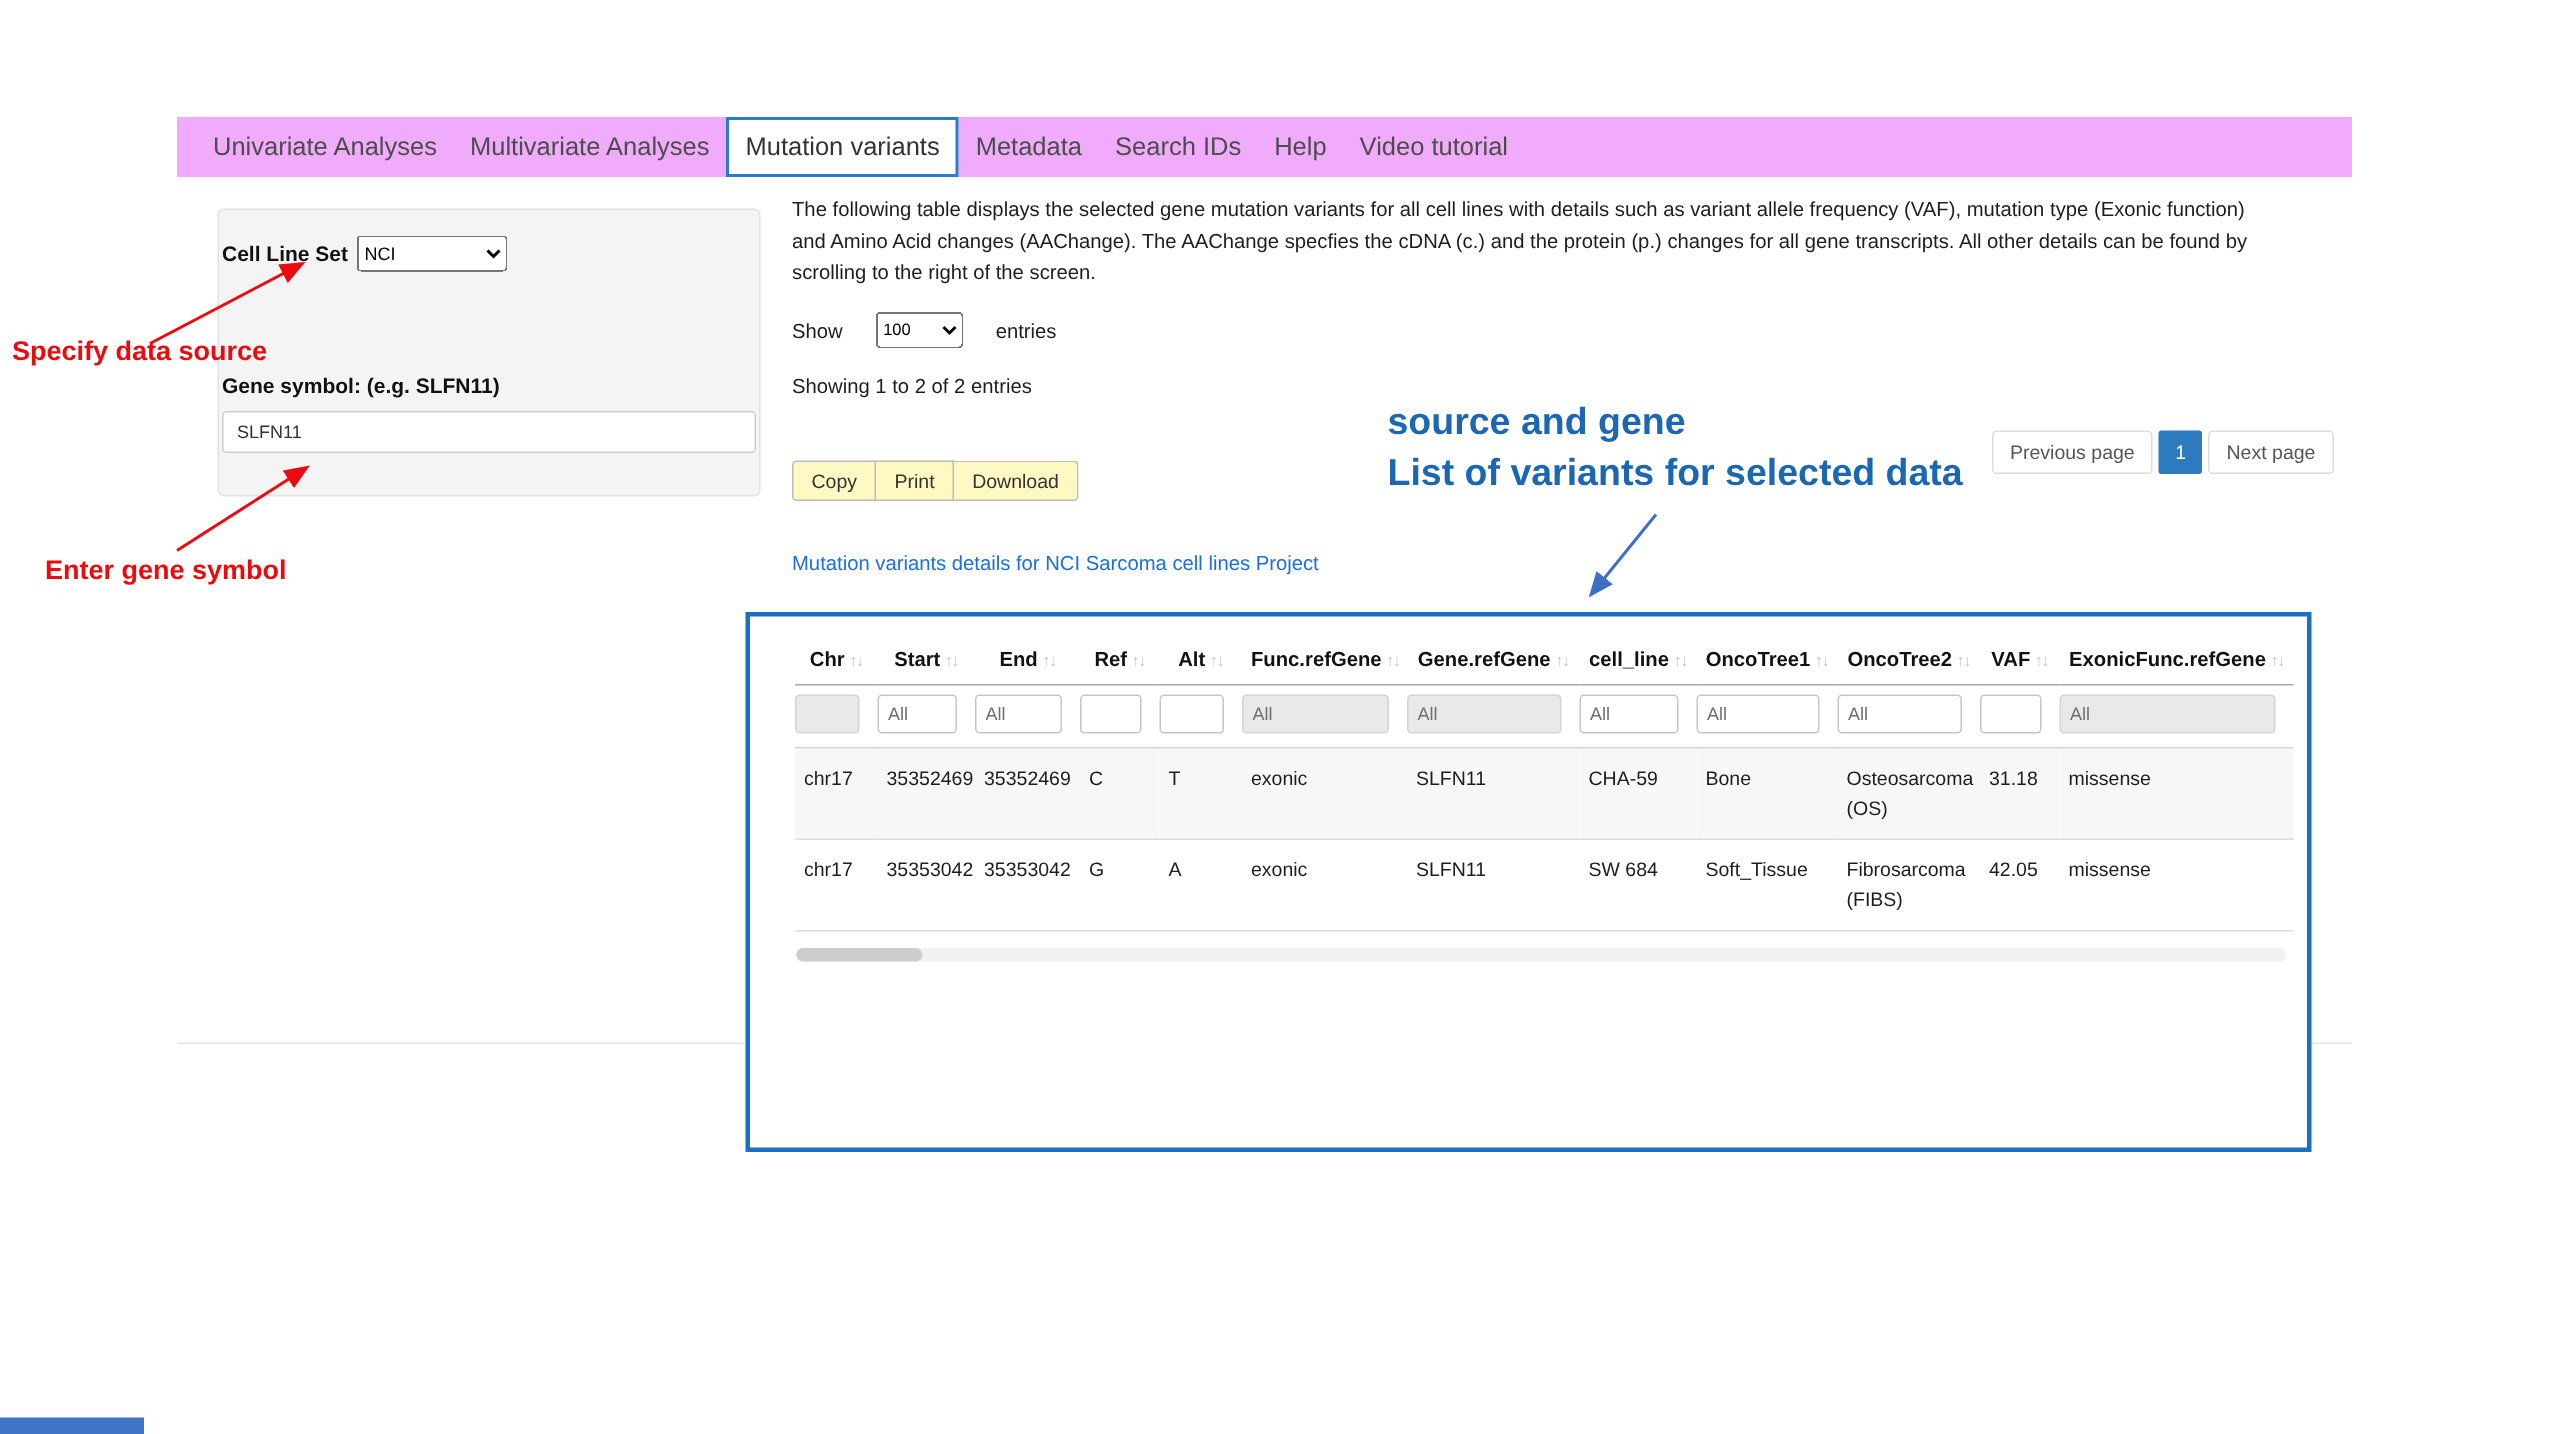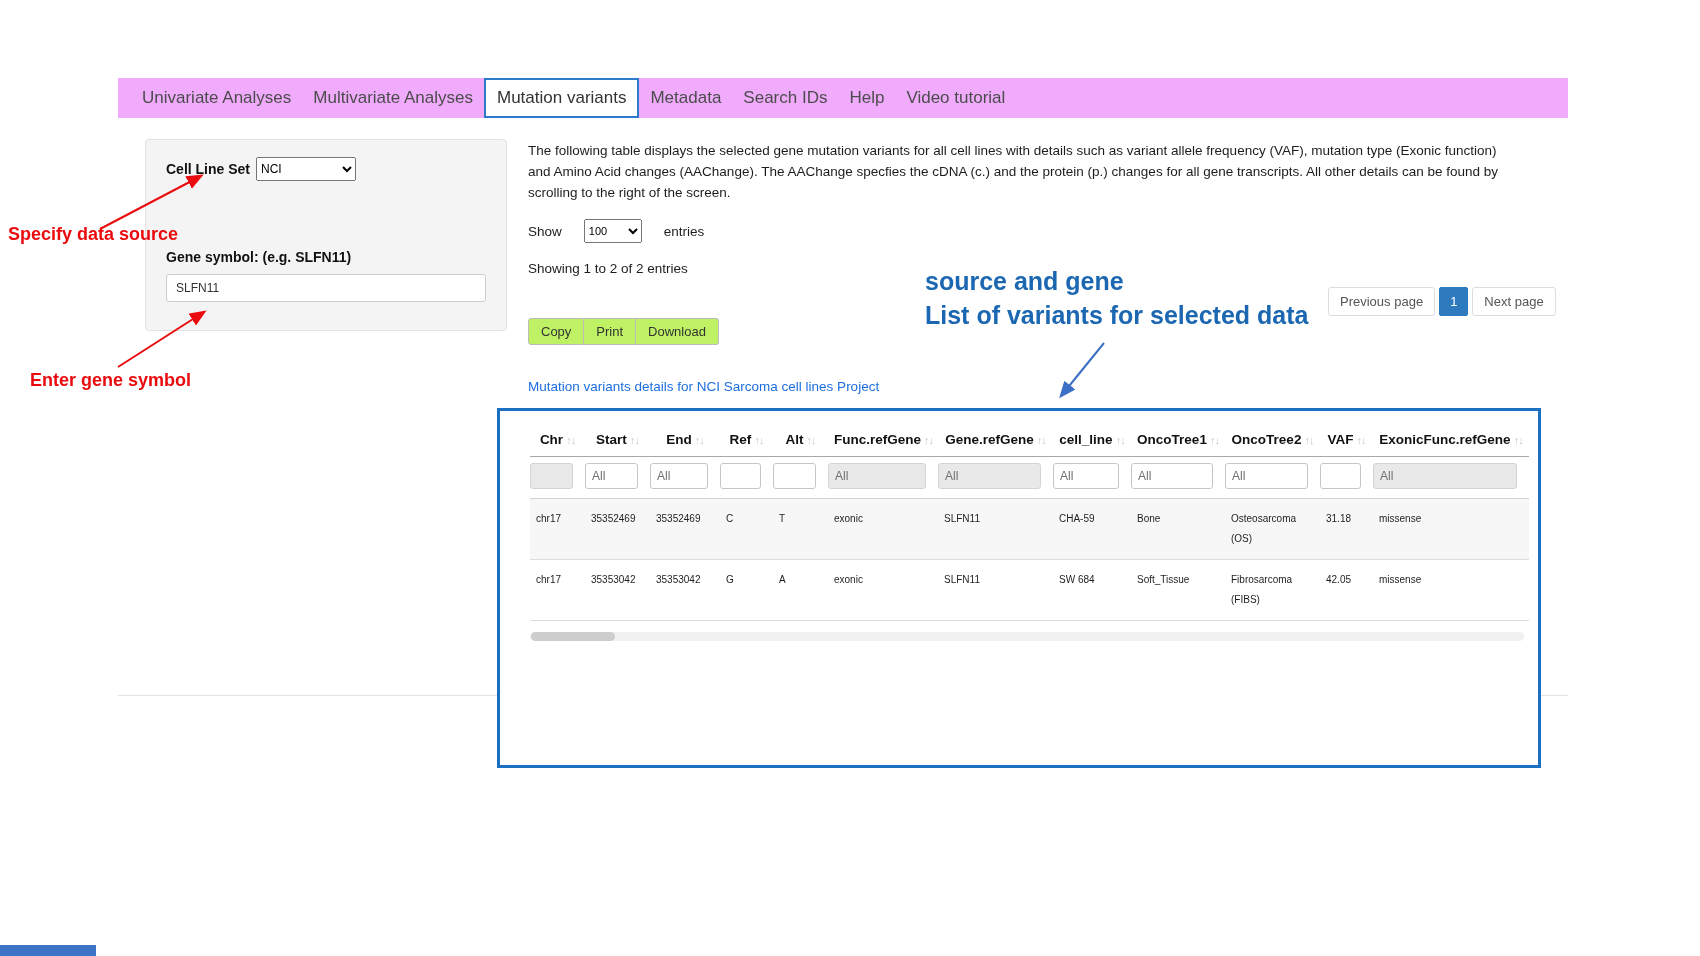--- a/index.html
+++ b/index.html
@@ -19,21 +19,21 @@
     color:#4c4c4c; white-space:nowrap; cursor:pointer;
   }
   .nav-tab.active {
     background:#fff; border:2px solid #2a7bc9; color:#333;
   }
 
   
   .panel {
     position:absolute; left:145px; top:139px; width:362px; height:192px;
     background:#f4f4f4; border:1px solid #e2e2e2; border-radius:4px;
-    padding:17px 20px;
+    padding:17px 2px;
   }
   .panel-row { display:flex; align-items:center; gap:6px; }
   .panel-label { font-size:14px; font-weight:bold; color:#111; }
   .cls-select { width:100px; height:24px; font-size:12px; }
   .gene-label { display:block; margin-top:68px; }
   .gene-input {
     margin-top:9px; width:100%; height:28px; border:1px solid #ccc;
     border-radius:3px; font-size:12px; padding:0 9px; color:#333; background:#fff;
   }
 
@@ -41,28 +41,28 @@
   .annot-red { position:absolute; font-size:18px; font-weight:bold; color:#ea0b0e; z-index:6; }
   #annot-source { left:8px;  top:224px; }
   #annot-gene   { left:30px; top:370px; }
   .blue-note {
     position:absolute; left:925px; top:264px; font-size:25px; font-weight:bold;
     color:#1b67b1; line-height:34px; z-index:6; white-space:nowrap;
   }
   .arrows { position:absolute; left:0; top:0; z-index:5; pointer-events:none; }
 
   
-  .main { position:absolute; left:528px; top:140px; width:992px; }
+  .main { position:absolute; left:528px; top:129px; width:992px; }
   .desc { font-size:13.5px; line-height:21px; color:#1d1d1d; }
   .show-row { margin-top:16px; display:flex; align-items:center; gap:22px; font-size:13.5px; }
   .len-select { width:58px; height:24px; font-size:11px; }
   .showing-info { margin-top:18px; font-size:13.5px; }
   .btn-group { margin-top:42px; display:inline-flex; }
   .dt-btn {
-    font-size:13px; color:#333; background:#bef264; border:1px solid #bbb;
+    font-size:13px; color:#333; background:#fef9c3; border:1px solid #bbb;
     padding:5px 12px; cursor:pointer; font-family:"Liberation Sans",sans-serif;
   }
   .dt-btn + .dt-btn { border-left:none; }
   .dt-btn:first-child { border-radius:3px 0 0 3px; }
   .dt-btn:last-child  { border-radius:0 3px 3px 0; }
   .table-caption { margin-top:34px; font-size:13.5px; color:#1d6fe0; }
 
   
   .pagination { position:absolute; left:1328px; top:287px; display:flex; align-items:center; z-index:3; }
   .page-btn {
@@ -92,21 +92,21 @@
     letter-spacing:-1px; font-weight:normal;
   }
   .filter-row td { padding:6px 12px 9px 0; border-bottom:1px solid #d2d2d2; }
   .flt {
     width:100%; height:26px; border:1px solid #c6c6c6; border-radius:3px;
     font-size:12px; padding:0 6px; color:#14532d; background:#fff;
   }
   .flt.gray { background:#e9e9e9; border-color:#d4d4d4; }
   .flt::placeholder { color:#6f6f6f; }
   .dt tbody td {
-    font-size:10px; color:#1d1d1d; padding:10px 6px; border-bottom:1px solid #ddd;
+    font-size:13px; color:#1d1d1d; padding:10px 6px; border-bottom:1px solid #ddd;
     vertical-align:top; line-height:20px; overflow:hidden;
   }
   .dt tbody tr.odd { background:#f7f7f7; }
   .hscroll { width:994px; height:9px; background:#f1f1f1; border-radius:5px; margin-top:11px; position:relative; cursor:pointer; }
   .hscroll .thumb { position:absolute; left:1px; top:0; width:84px; height:9px; background:#cdcdcd; border-radius:5px; }
 
   .bottom-strip { position:absolute; left:0; top:945px; width:96px; height:11px; background:#3d74c6; }
 </style>
 </head>
 <body>

